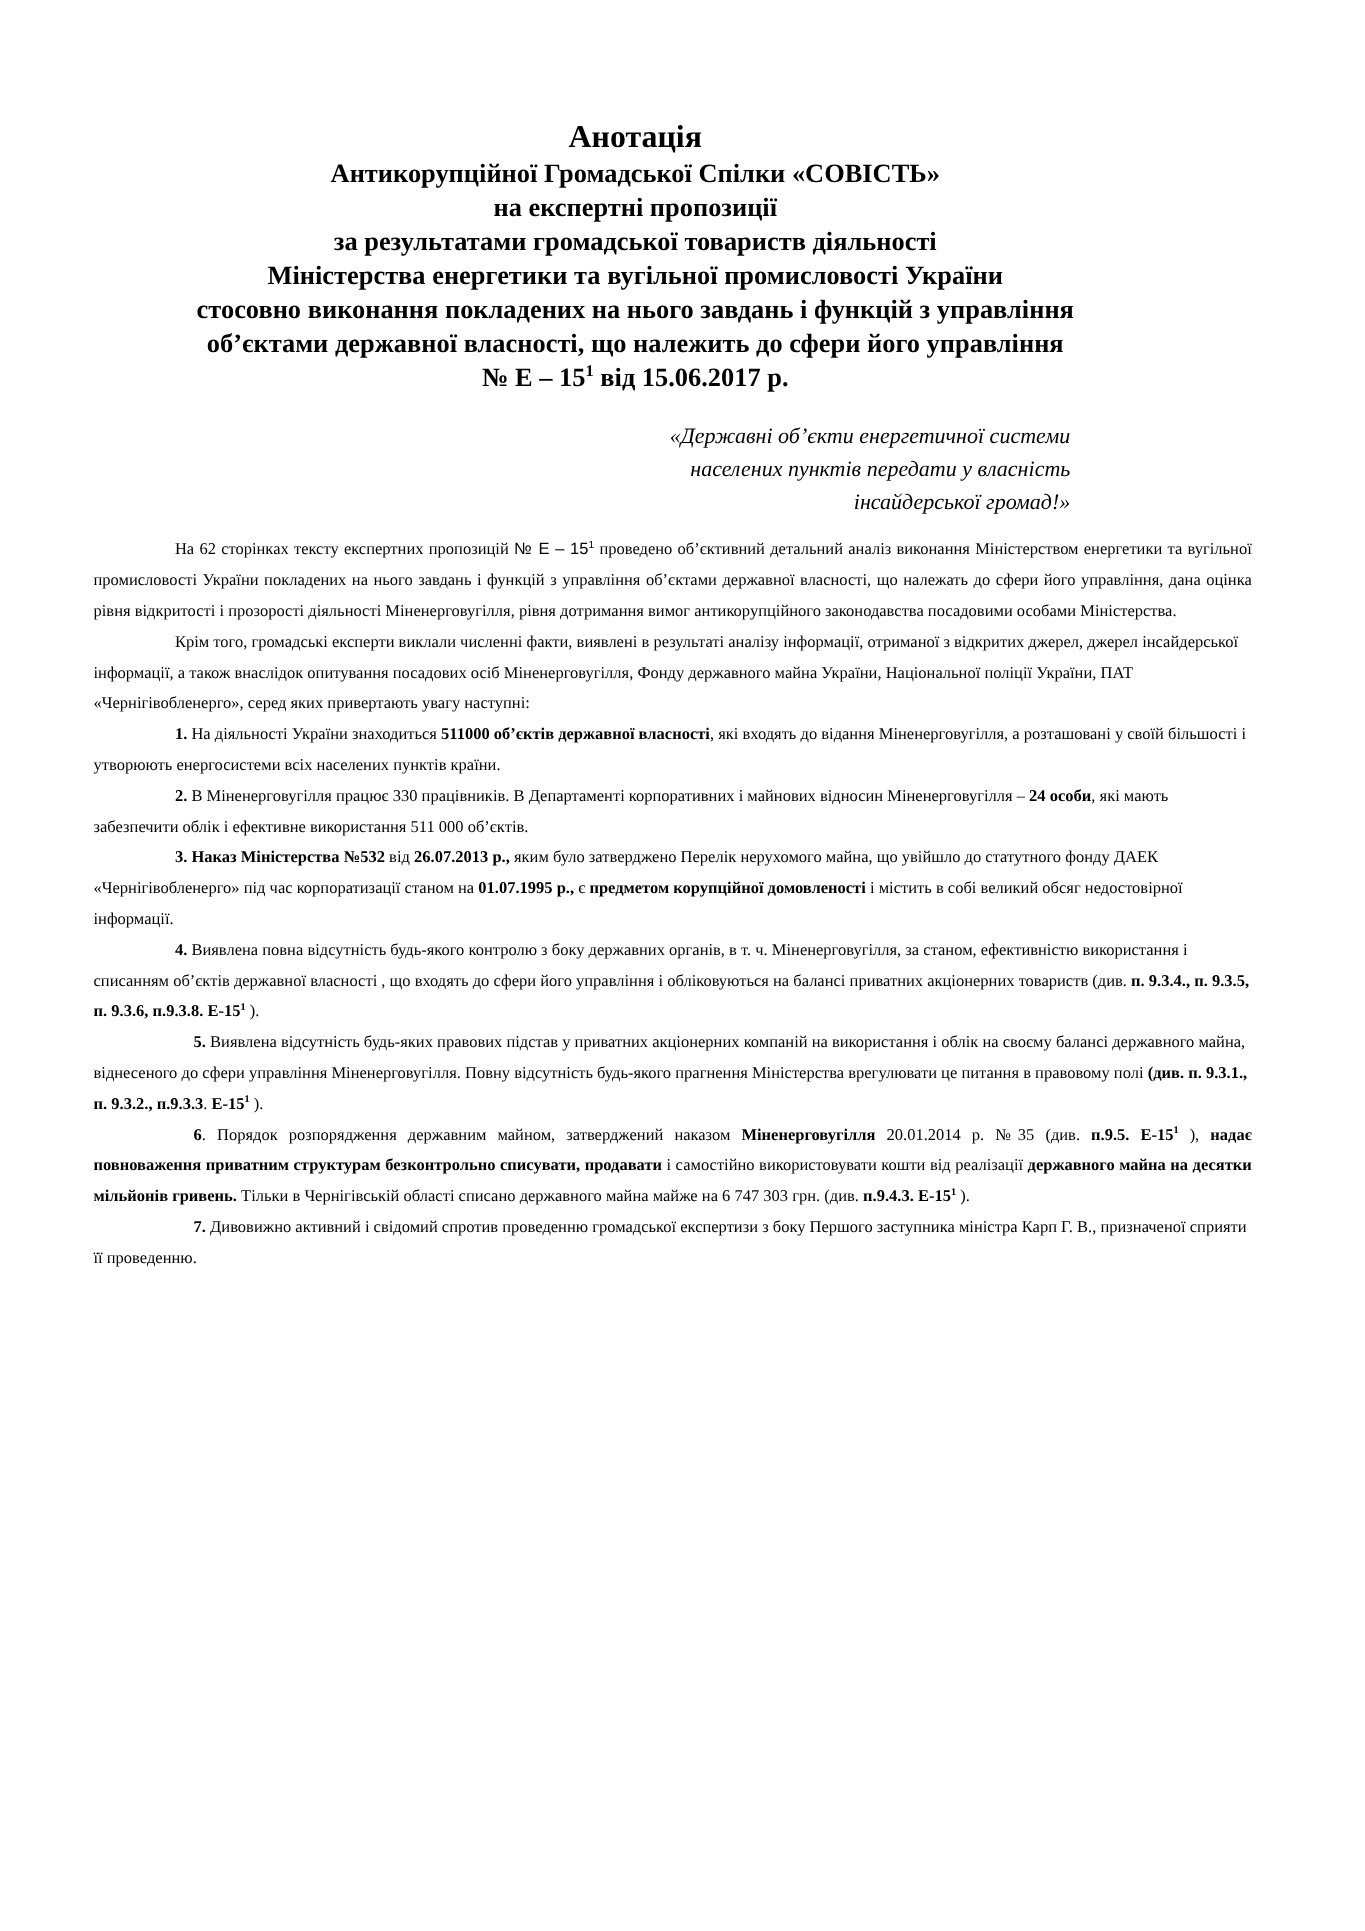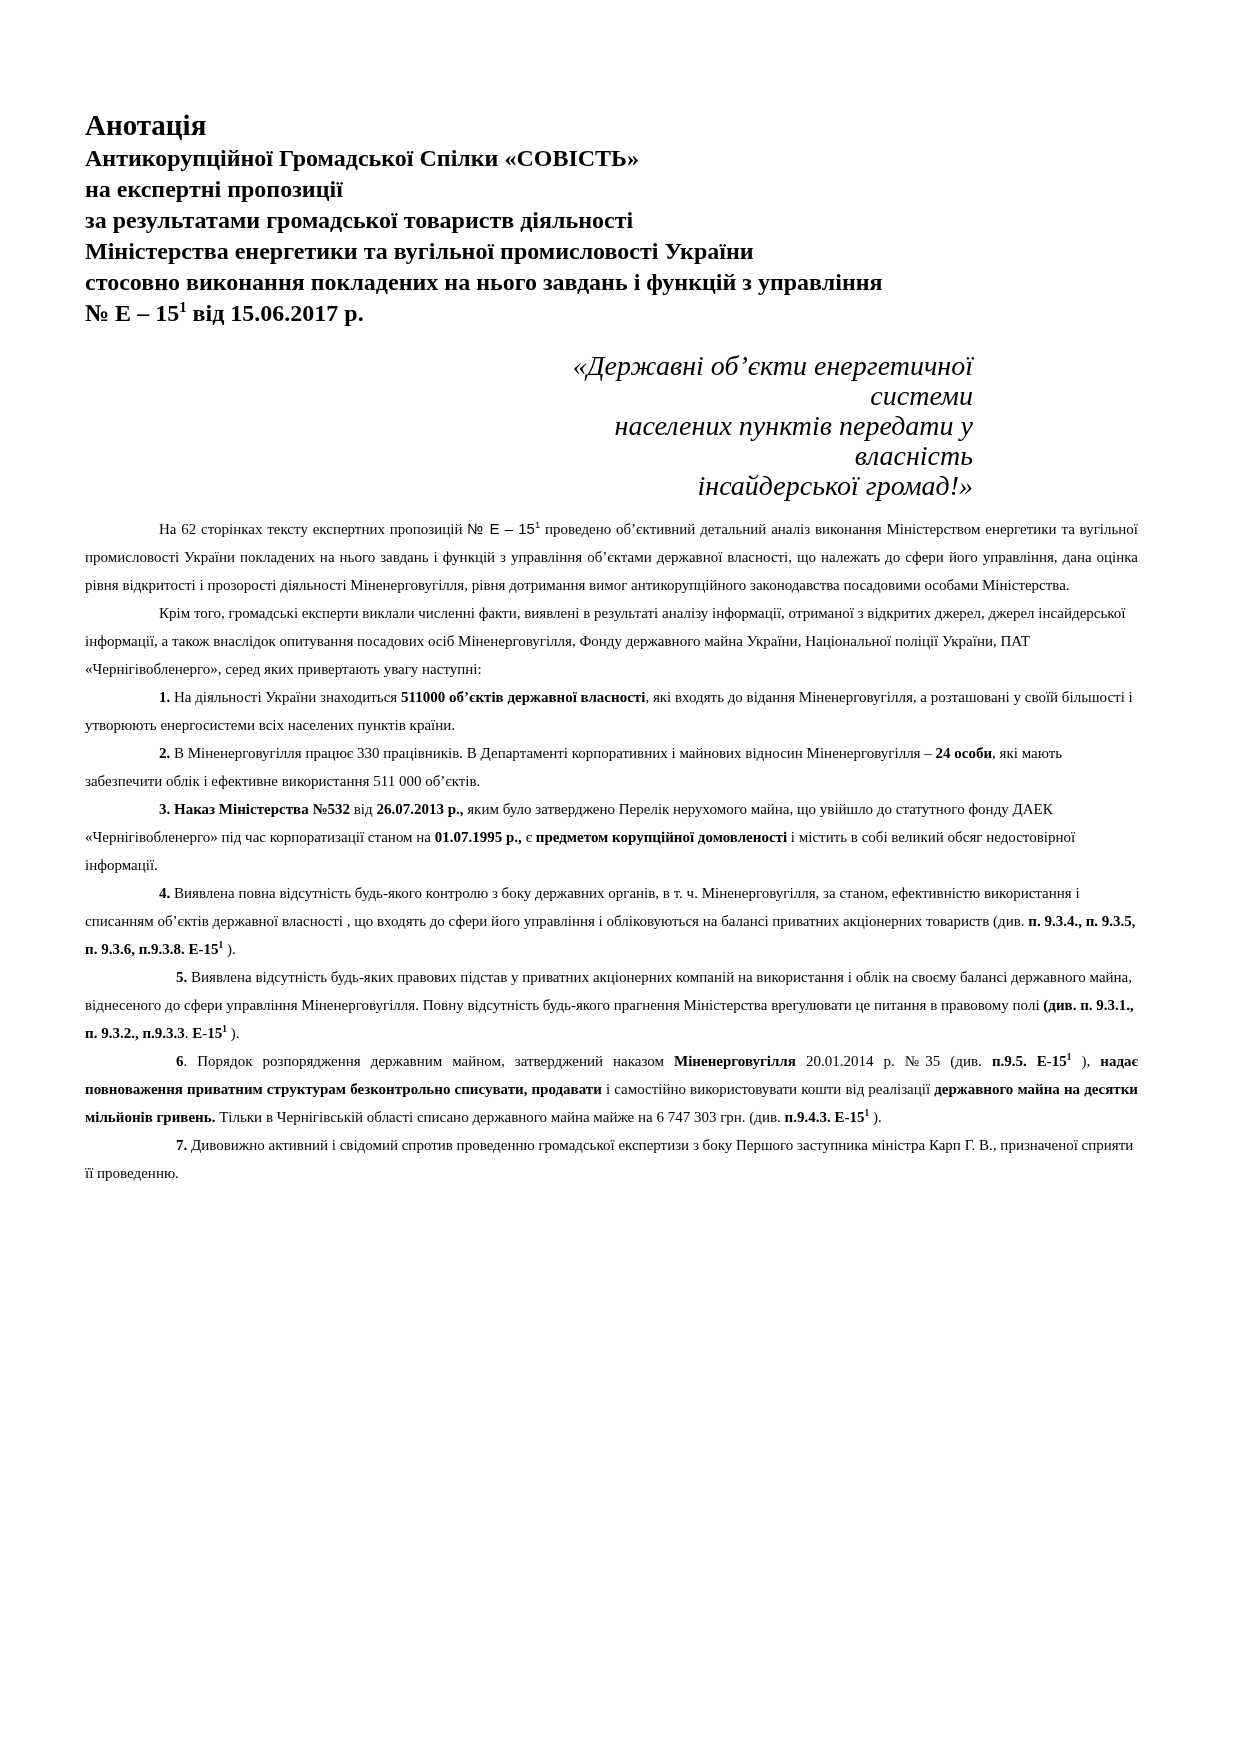--- a/index.html
+++ b/index.html
@@ -11,32 +11,32 @@
     overflow: hidden;
     font-family: "Liberation Serif", "DejaVu Serif", serif;
     color: #000000;
     -webkit-font-smoothing: antialiased;
   }
   .page { position: relative; width: 1241px; height: 1755px; background: #ffffff; }
 
   
   .title-block {
     margin: 108px 171px 0 85px;
-    text-align: left;
+    text-align: center;
     font-weight: 700;
   }
   .title-heading { font-size: 29px; line-height: 35px; }
   .title-line { font-size: 24px; line-height: 31px; }
 
   
   .epigraph {
     margin: 22px 268px 0 500px;
     text-align: right;
     font-style: italic;
-    font-size: 28px;
+    font-size: 20px;
     line-height: 30px;
   }
 
   
   .body-text { margin: 14px 103px 0 85px; }
   .body-text p {
     font-size: 15px;
     line-height: 28px;
     text-align: left;
   }
@@ -53,20 +53,21 @@
 
 <div class="page">
 
   <div class="title-block">
     <div class="title-heading">Анотація</div>
     <div class="title-line">Антикорупційної Громадської Спілки «СОВІСТЬ»</div>
     <div class="title-line">на експертні пропозиції</div>
     <div class="title-line">за результатами громадської товариств діяльності</div>
     <div class="title-line">Міністерства енергетики та вугільної промисловості України</div>
     <div class="title-line">стосовно виконання покладених на нього завдань і функцій з управління</div>
+    <div class="title-line">об’єктами державної власності, що належить до сфери його управління</div>
     <div class="title-line"><span>№ Е – 15</span><sup>1</sup><span> від  15.06.2017 р.</span></div>
   </div>
 
   <div class="epigraph">
     <div class="epigraph-line">«Державні об’єкти  енергетичної системи</div>
     <div class="epigraph-line">населених пунктів передати  у власність</div>
     <div class="epigraph-line">інсайдерської громад!»</div>
   </div>
 
   <div class="body-text">

